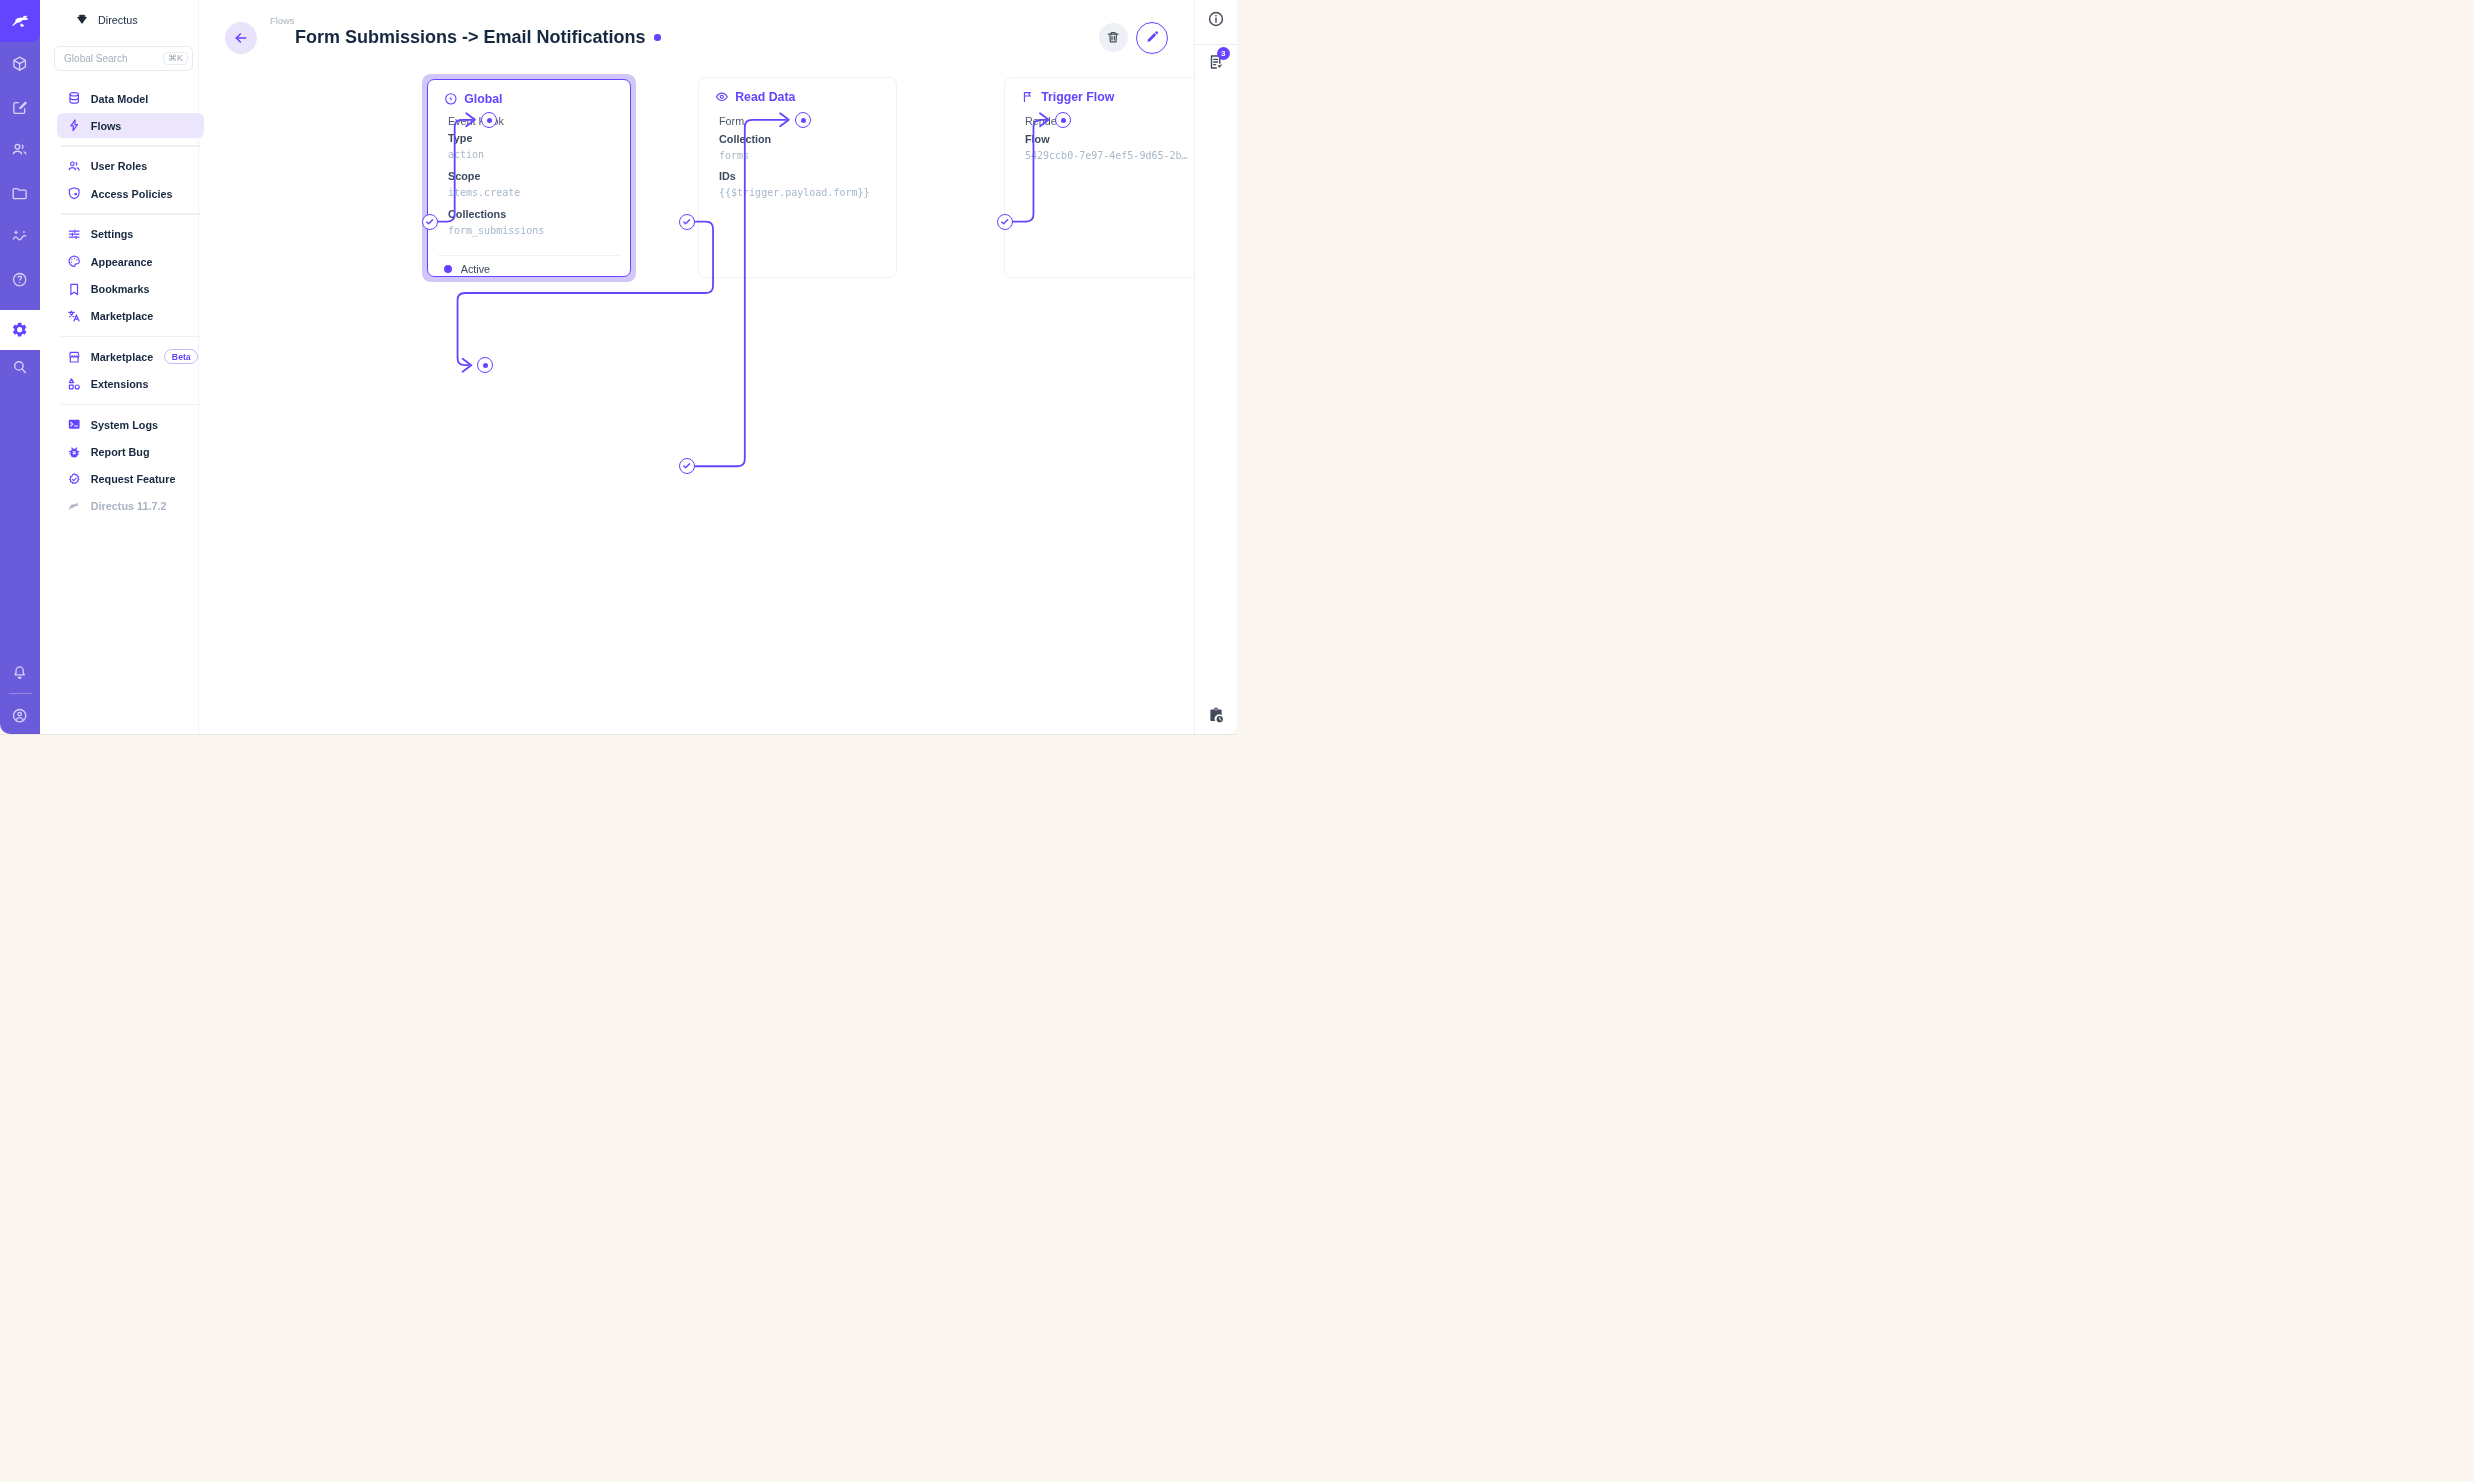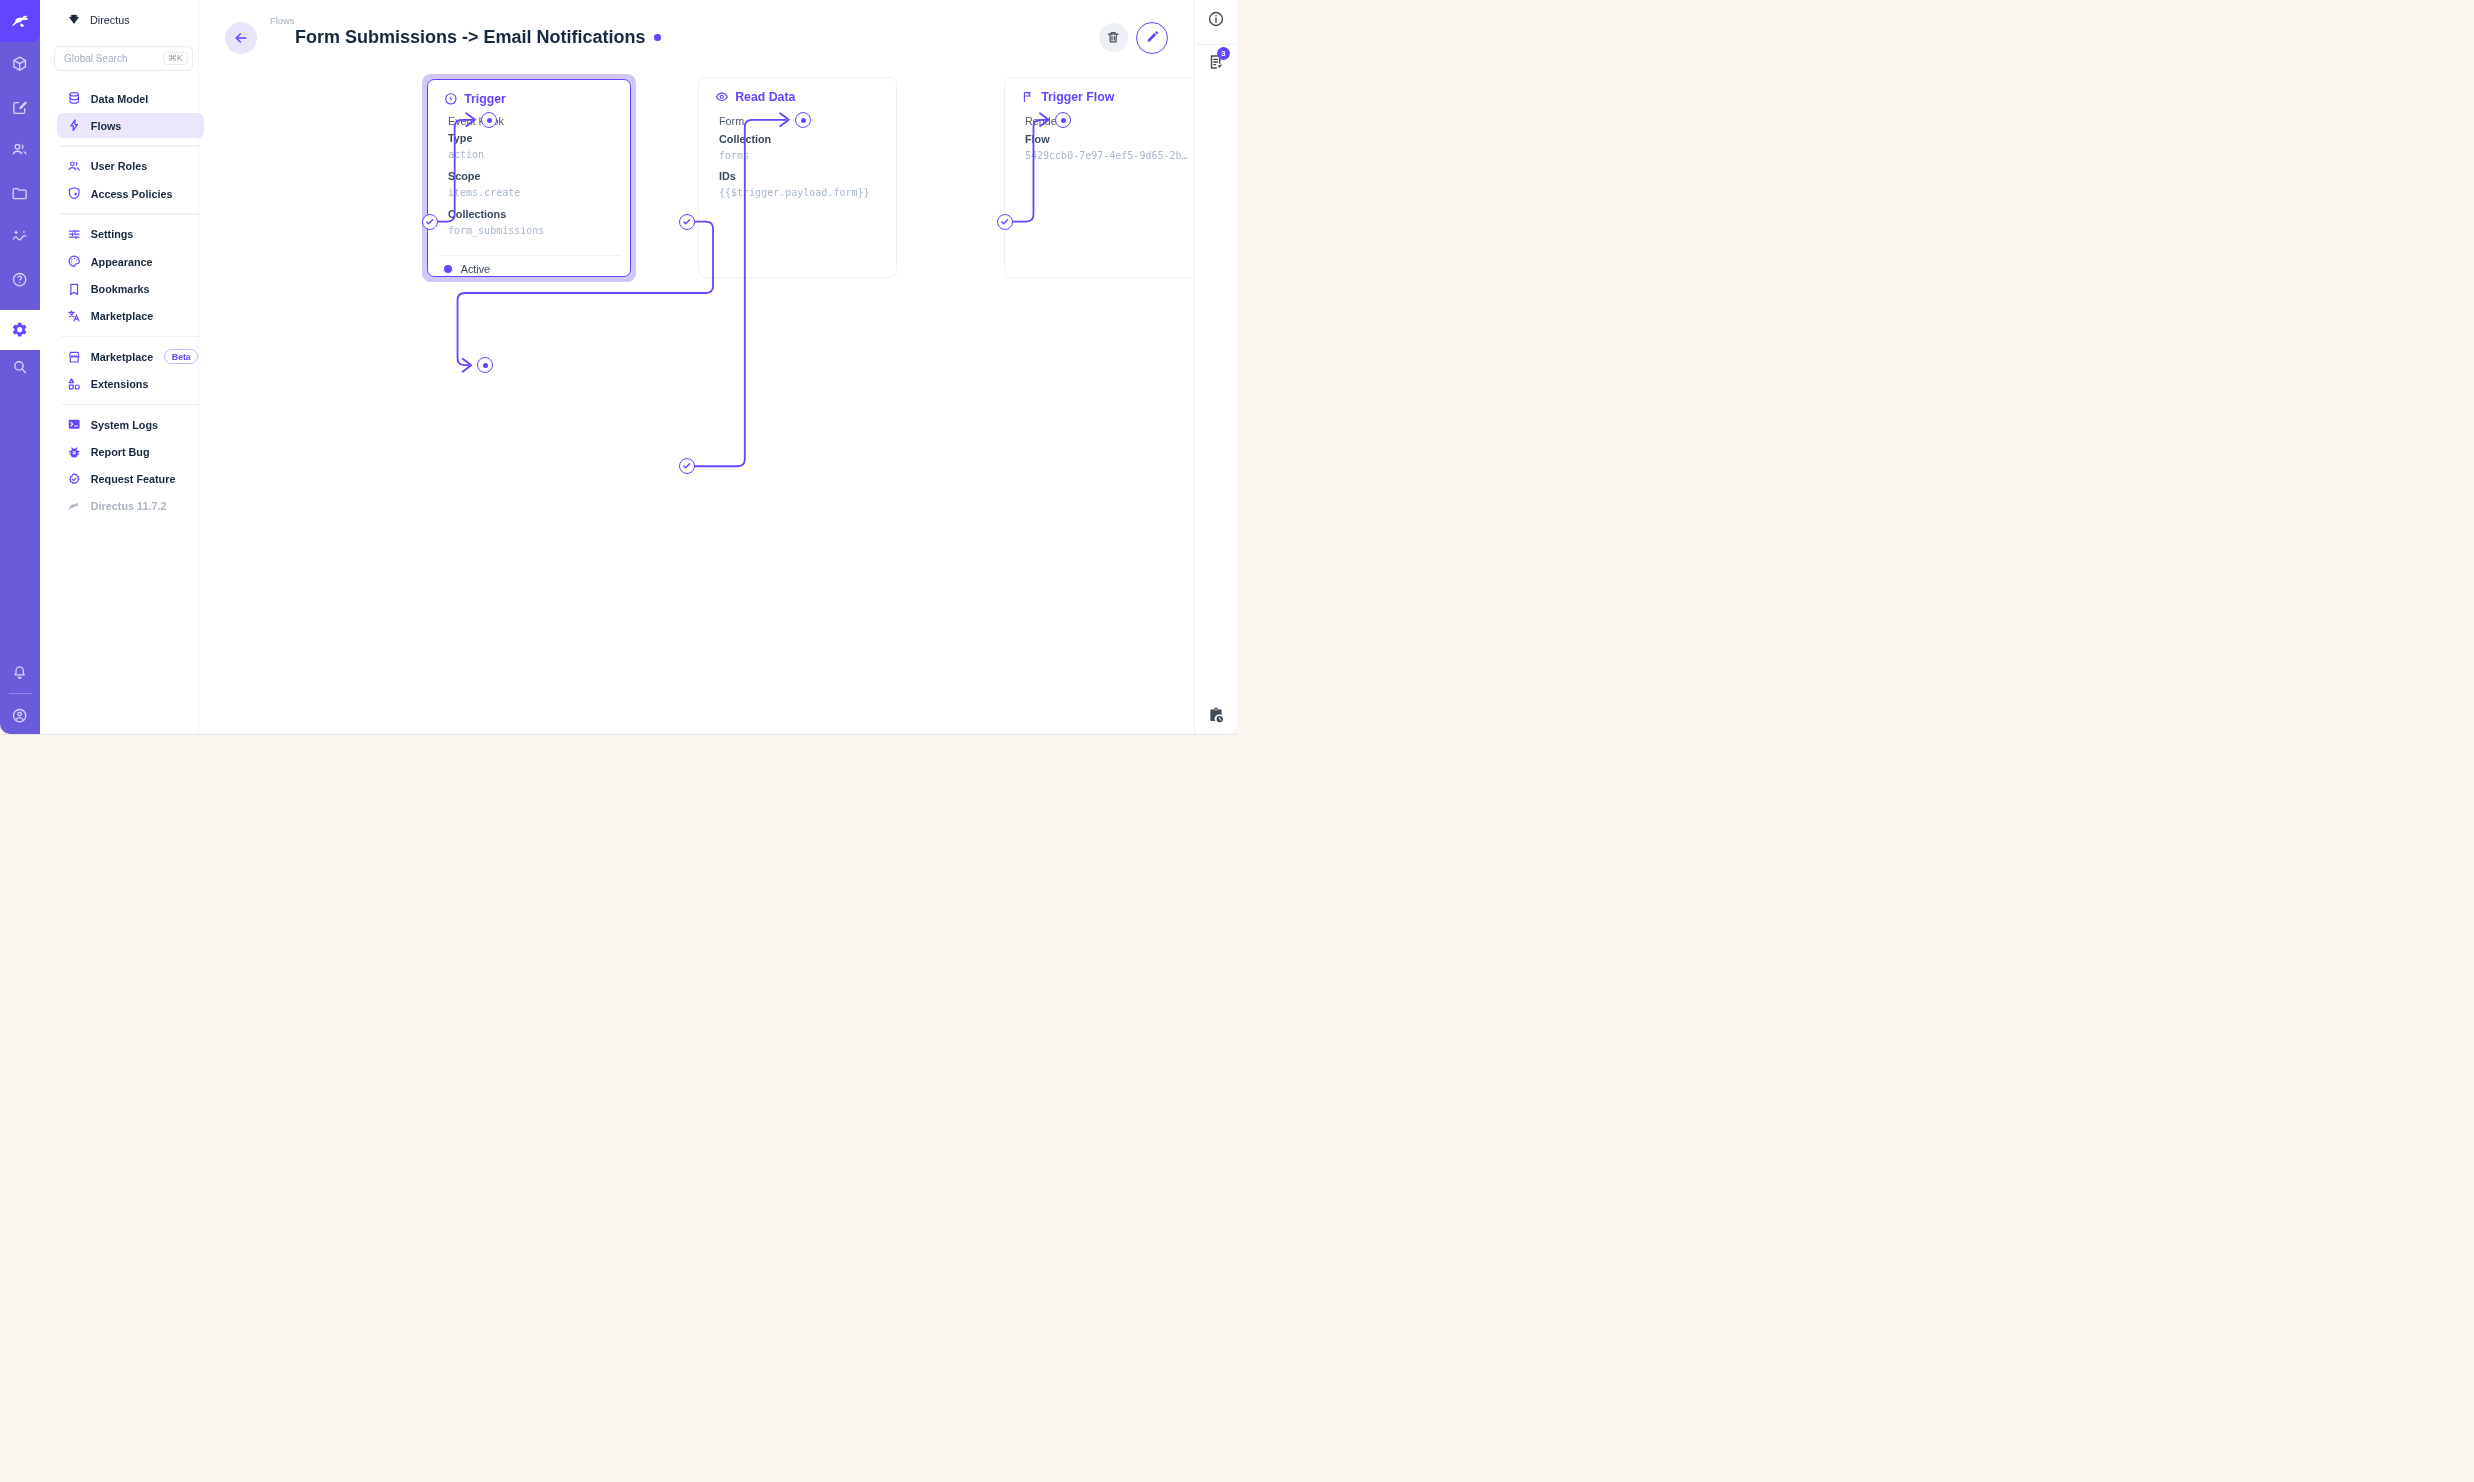--- a/index.html
+++ b/index.html
@@ -16,21 +16,21 @@
   .mod-icon { position:absolute; left:0; width:40px; height:32px; display:flex; align-items:center;
               justify-content:center; color:#D9D2F6; cursor:pointer; }
   .mod-icon svg { width:17.3px; height:17.3px; }
   .mod-tile-active { position:absolute; left:0; top:310px; width:40px; height:40px; background:#ffffff;
                      display:flex; align-items:center; justify-content:center; color:#6644FF; }
   .mod-tile-active svg { width:17.3px; height:17.3px; }
   .mod-divider { position:absolute; left:8.7px; top:693px; width:23px; height:1.4px; background:rgba(255,255,255,.28); }
 
   
   .sidebar { position:absolute; left:40px; top:0; width:159px; height:734px; background:#fff;
-             border-right:1.4px solid #F1F4F9; z-index:55; }
+             border-right:1.4px solid #F1F4F9; z-index:55;padding-left:8px; }
   .sb-header { display:flex; align-items:center; gap:8px; padding:11.6px 0 0 26px; color:#172940; font-size:10.8px; }
   .sb-search { position:absolute; left:14.4px; top:46px; width:139px; height:25px; border:1.4px solid #E6EBF2;
                border-radius:5.8px; display:flex; align-items:center; padding:0 4.3px 0 8.7px; background:#fff; }
   .sb-search input { border:none; outline:none; width:85px; font-size:10px; color:#55657a;
                      font-family:"Liberation Sans",sans-serif; background:transparent; }
   .sb-search input::placeholder { color:#A2B0C0; }
   .kbd-chip { margin-left:auto; border:1.4px solid #E6EBF2; border-radius:4.3px; font-size:8.7px; color:#8E9EAE;
               padding:1.4px 4.3px; line-height:1; }
   .nav { position:absolute; left:17px; top:86px; width:147px;font-weight:bold; }
   .nav-item { display:flex; align-items:center; gap:9.4px; height:25px; margin-bottom:2.2px; padding:0 5.8px 0 10px;
@@ -99,21 +99,21 @@
 
   <div class="main">
 
     <div class="halo"></div>
     <div class="panel selected" style="left:226px; top:79px; width:204px; height:198px; z-index:12;">
       <div class="p-title">
         <svg viewBox="0 0 24 24" fill="none" stroke="currentColor" stroke-width="2">
             <circle cx="12" cy="12" r="9"></circle>
             <path d="M13 6.5l-3.6 6h2.8l-1.2 5 3.6-6h-2.8l1.2-5z" fill="currentColor" stroke="none"></path>
           </svg>
-        <span>Trigger</span>
+        <span>Global</span>
       </div>
       <div class="row lbl-plain" style="top:41px">Event Hook</div>
       <div class="row lbl-bold" style="top:58px">Type</div>
       <div class="row val-mono" style="top:74px">action</div>
       <div class="row lbl-bold" style="top:96px">Scope</div>
       <div class="row val-mono" style="top:112px">items.create</div>
       <div class="row lbl-bold" style="top:134px">Collections</div>
       <div class="row val-mono" style="top:150px">form_submissions</div>
       <div class="panel-divider" style="top:175px"></div>
       <div class="status-row" style="top:189px">

